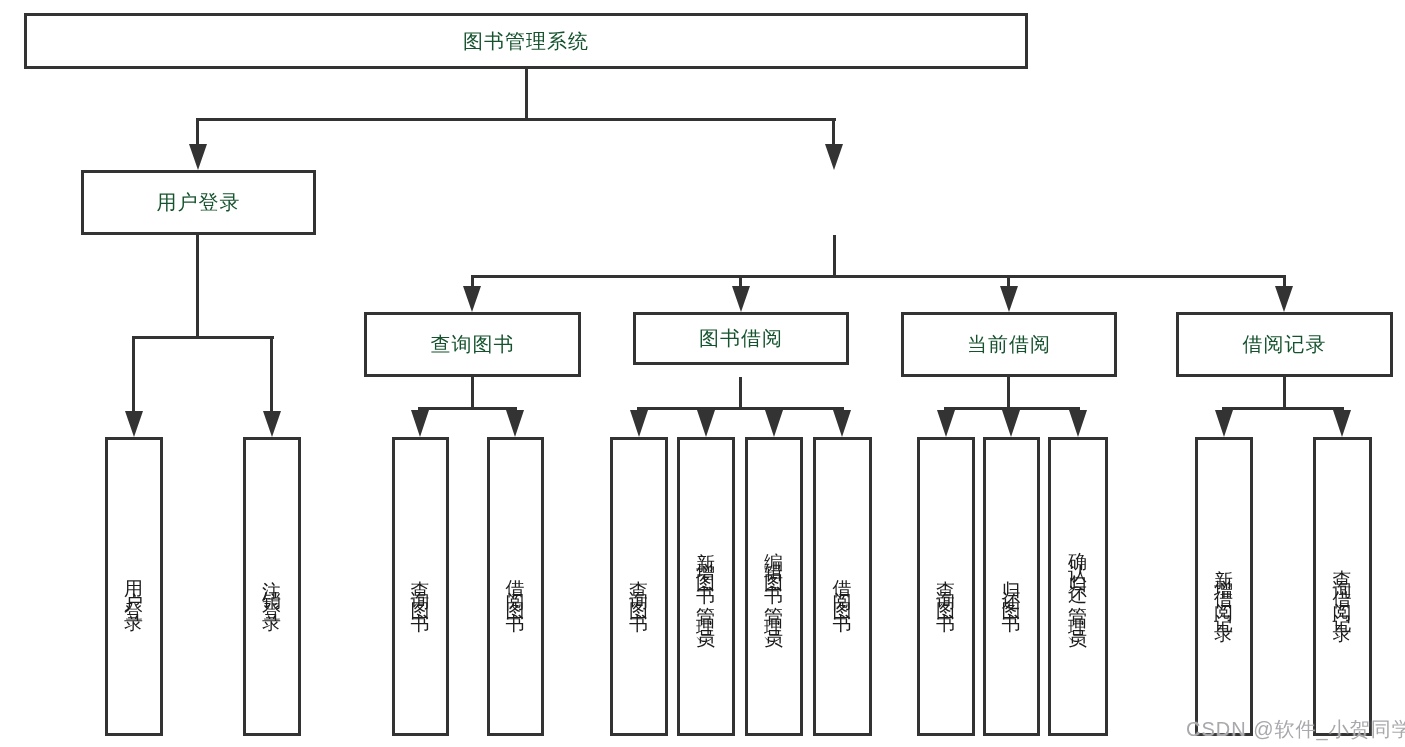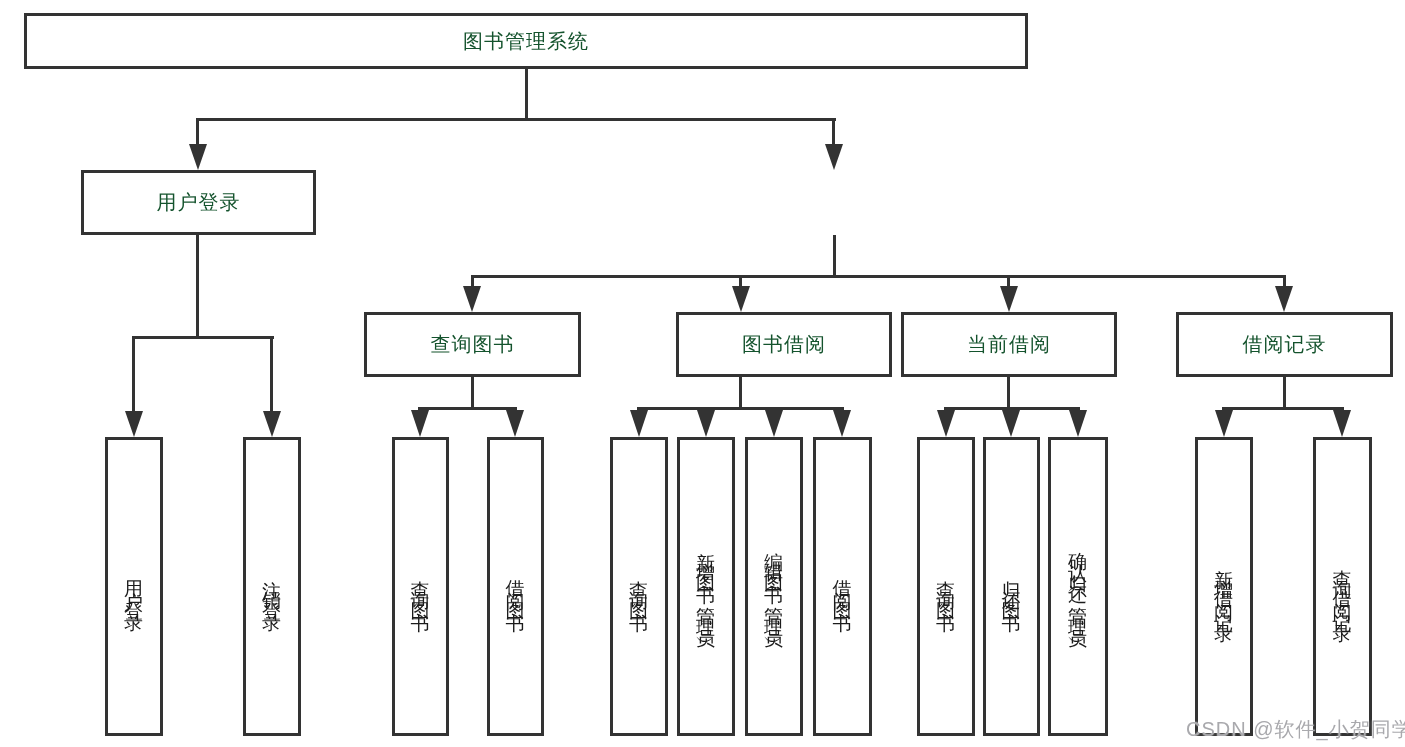--- a/index.html
+++ b/index.html
@@ -66,21 +66,21 @@
   <div class="vl" style="left:471px;top:277px;height:10px;"></div>
   <div class="vl" style="left:739px;top:277px;height:10px;"></div>
   <div class="vl" style="left:1007px;top:277px;height:10px;"></div>
   <div class="vl" style="left:1283px;top:277px;height:10px;"></div>
   <div class="arr-s" style="left:463px;top:286px;"></div>
   <div class="arr-s" style="left:732px;top:286px;"></div>
   <div class="arr-s" style="left:1000px;top:286px;"></div>
   <div class="arr-s" style="left:1275px;top:286px;"></div>
 
   <div class="box" style="left:364px;top:312px;width:217px;height:65px;">查询图书</div>
-  <div class="box" style="left:633px;top:312px;width:216px;height:65px;margin-left:43px;">图书借阅</div>
+  <div class="box" style="left:633px;top:312px;width:216px;height:53px;">图书借阅</div>
   <div class="box" style="left:1176px;top:312px;width:217px;height:65px;">借阅记录</div>
   <div class="box" style="left:901px;top:312px;width:216px;height:65px;">当前借阅</div>
 
   <div class="vl" style="left:471px;top:377px;height:31px;"></div>
   <div class="hl" style="left:418px;top:407px;width:99px;"></div>
   <div class="arr" style="left:411px;top:410px;"></div>
   <div class="arr" style="left:506px;top:410px;"></div>
 
   <div class="vl" style="left:739px;top:377px;height:31px;"></div>
   <div class="hl" style="left:637px;top:407px;width:207px;"></div>

